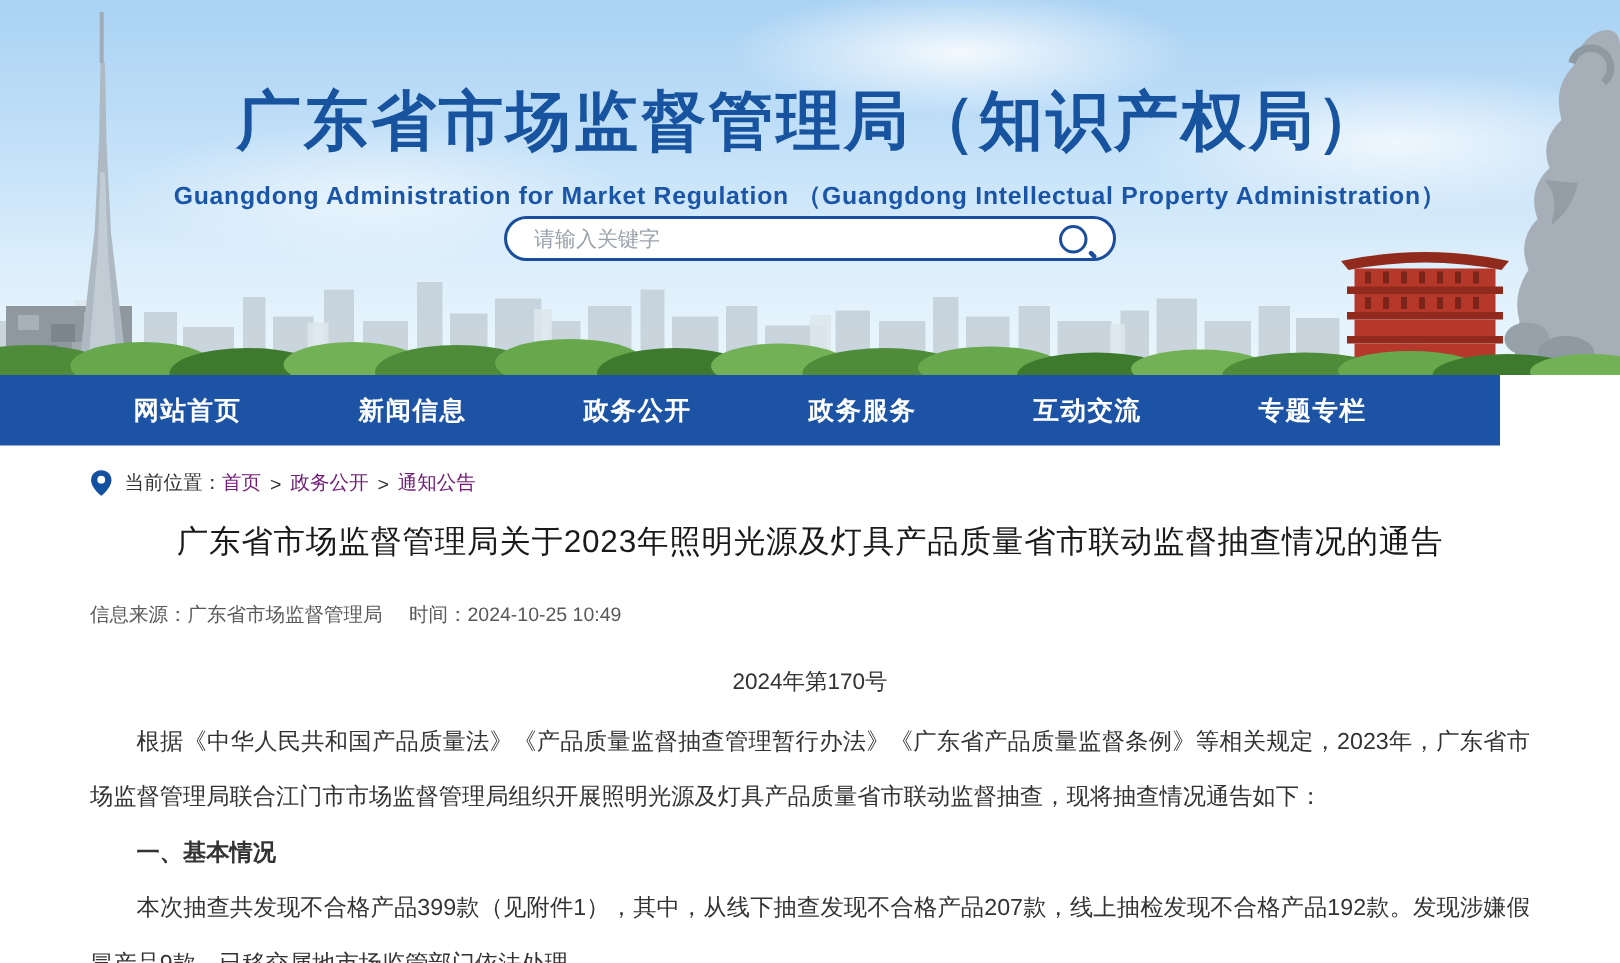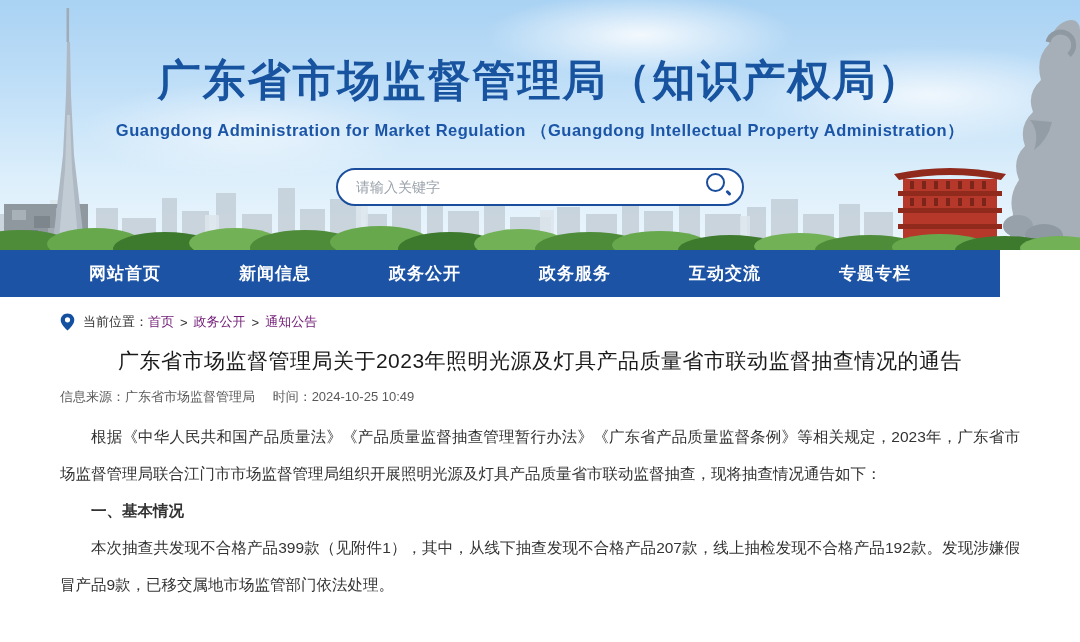--- a/index.html
+++ b/index.html
@@ -11,23 +11,23 @@
     background-image:
       radial-gradient(ellipse 220px 60px at 640px 35px, rgba(255,255,255,.85), rgba(255,255,255,0) 70%),
       radial-gradient(ellipse 260px 70px at 930px 95px, rgba(255,255,255,.75), rgba(255,255,255,0) 70%),
       radial-gradient(ellipse 240px 70px at 250px 130px, rgba(255,255,255,.55), rgba(255,255,255,0) 70%),
       linear-gradient(180deg,#a9d2f3 0%, #c2e0f8 38%, #ddeffb 72%, #ecf6fd 100%);
   }
   .scene { position:absolute; left:0; top:0; }
   .banner-titles { position:absolute; left:0; top:52px; width:100%; text-align:center; z-index:3; }
   .banner-title { font-size:43px; font-weight:bold; color:#17539f; letter-spacing:2px; }
   .banner-subtitle { margin-top:10px; font-size:16.5px; font-weight:bold; color:#1b55a7; letter-spacing:.5px; }
-  .search-wrap { position:absolute; left:50%; transform:translateX(-50%); top:168px; z-index:4;
-    width:408px; height:38px; background:#fff; border:2px solid #1a4e9d; border-radius:20px;
-    display:flex; padding:0 12px 0 18px; }
+  .search-wrap { position:absolute; left:50%; transform:translateX(-50%); top:144px; z-index:4;
+    width:408px; height:30px; background:#fff; border:2px solid #1a4e9d; border-radius:20px;
+    display:flex; align-items:center; padding:0 12px 0 18px; }
   .search-input { flex:1; border:none; outline:none; font-size:14px; color:#333; background:transparent;
     font-family:inherit; }
   .search-input::placeholder { color:#9aa2ab; }
   .search-btn { width:24px; height:24px; background:none; border:none; cursor:pointer; position:relative; }
   .search-btn .lens { display:block; width:19px; height:19px; border:2.5px solid #1a4e9d; border-radius:50%; }
   .search-btn .handle { position:absolute; width:2.5px; height:6px; background:#1a4e9d;
     right:1px; bottom:-2px; transform:rotate(-45deg); border-radius:2px; }
 
   
   .nav { width:1000px; height:47px; background:#1c53a5; display:flex; align-items:center;
@@ -38,21 +38,21 @@
   
   .content { width:1080px; padding:0 60px; background:#fff; }
   .breadcrumb { display:flex; align-items:center; margin-top:16px; font-size:13px; color:#333; }
   .breadcrumb .pin { width:15px; height:18px; margin-right:8px; display:inline-block; }
   .crumb-link { color:#701a75; text-decoration:none; cursor:pointer; }
   .crumb-sep { margin:0 6px; color:#333; }
 
   .article-title { margin-top:16px; text-align:center; font-size:21px; font-weight:normal; color:#1a1a1a;
     letter-spacing:.5px; }
 
-  .meta-row { margin-top:13px; display:flex; justify-content:space-between; align-items:center;
+  .meta-row { margin-top:26px; display:flex; justify-content:space-between; align-items:center;
     font-size:13px; color:#595959; }
   .meta-left .meta-time { margin-left:14px; }
   .meta-right { display:flex; align-items:center; color:#444; }
   .font-size-link { margin-left:6px; color:#444; text-decoration:none; cursor:pointer; }
   .share-label { margin-left:20px; margin-right:10px; }
   .share-icon { width:23px; height:23px; border-radius:50%; margin-left:7px; display:inline-flex;
     align-items:center; justify-content:center; cursor:pointer; background:#fff; }
   .share-wechat { border:1.5px solid #e58a6c; }
   .share-qq { border:1.5px solid #85c2ea; background:#d9edfa; }
   .share-qzone { border:1.5px solid #f3c26b; }
@@ -221,20 +221,21 @@
 
   <h1 class="article-title">广东省市场监督管理局关于2023年照明光源及灯具产品质量省市联动监督抽查情况的通告</h1>
 
   <div class="meta-row">
     <div class="meta-left">
       <span>信息来源：广东省市场监督管理局</span>
       <span class="meta-time">时间：2024-10-25 10:49</span>
     </div>
   </div>
 
+  <div class="doc-number">2024年第170号</div>
 
   <div class="body-text">
     <p>根据《中华人民共和国产品质量法》《产品质量监督抽查管理暂行办法》《广东省产品质量监督条例》等相关规定，2023年，广东省市场监督管理局联合江门市市场监督管理局组织开展照明光源及灯具产品质量省市联动监督抽查，现将抽查情况通告如下：</p>
     <p class="section-heading">一、基本情况</p>
     <p>本次抽查共发现不合格产品399款（见附件1），其中，从线下抽查发现不合格产品207款，线上抽检发现不合格产品192款。发现涉嫌假冒产品9款，已移交属地市场监管部门依法处理。</p>
   </div>
 
 </div>
 
 </body></html>

